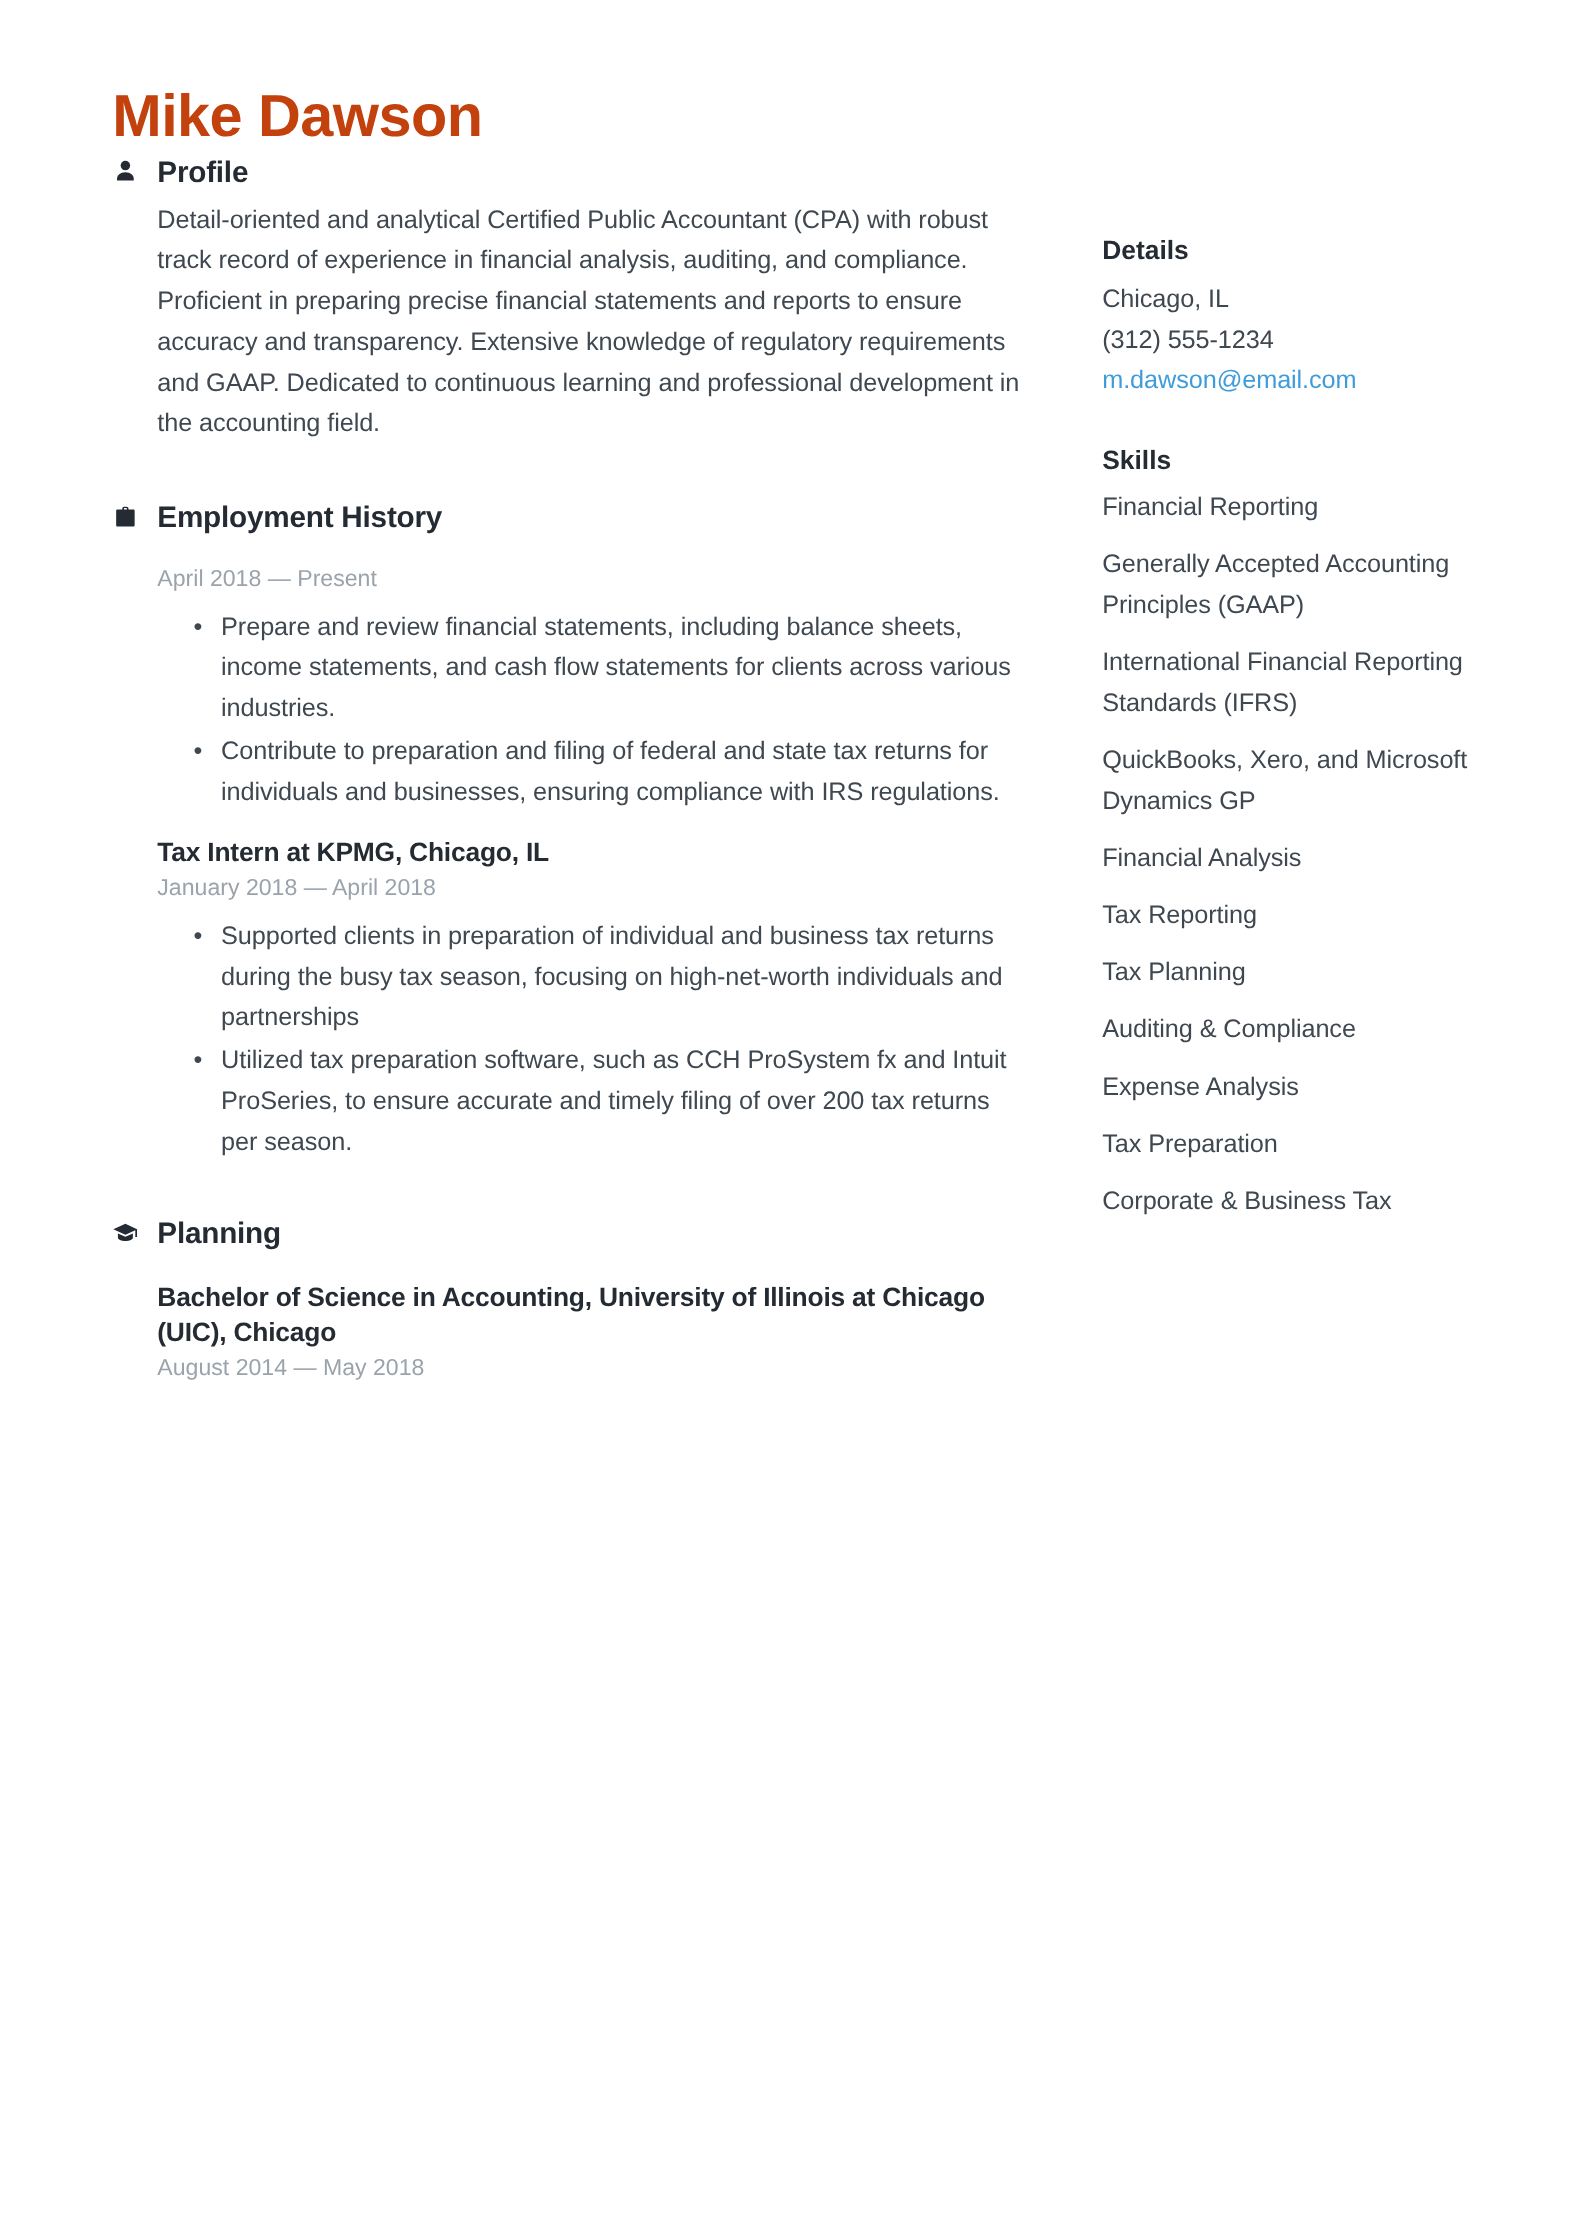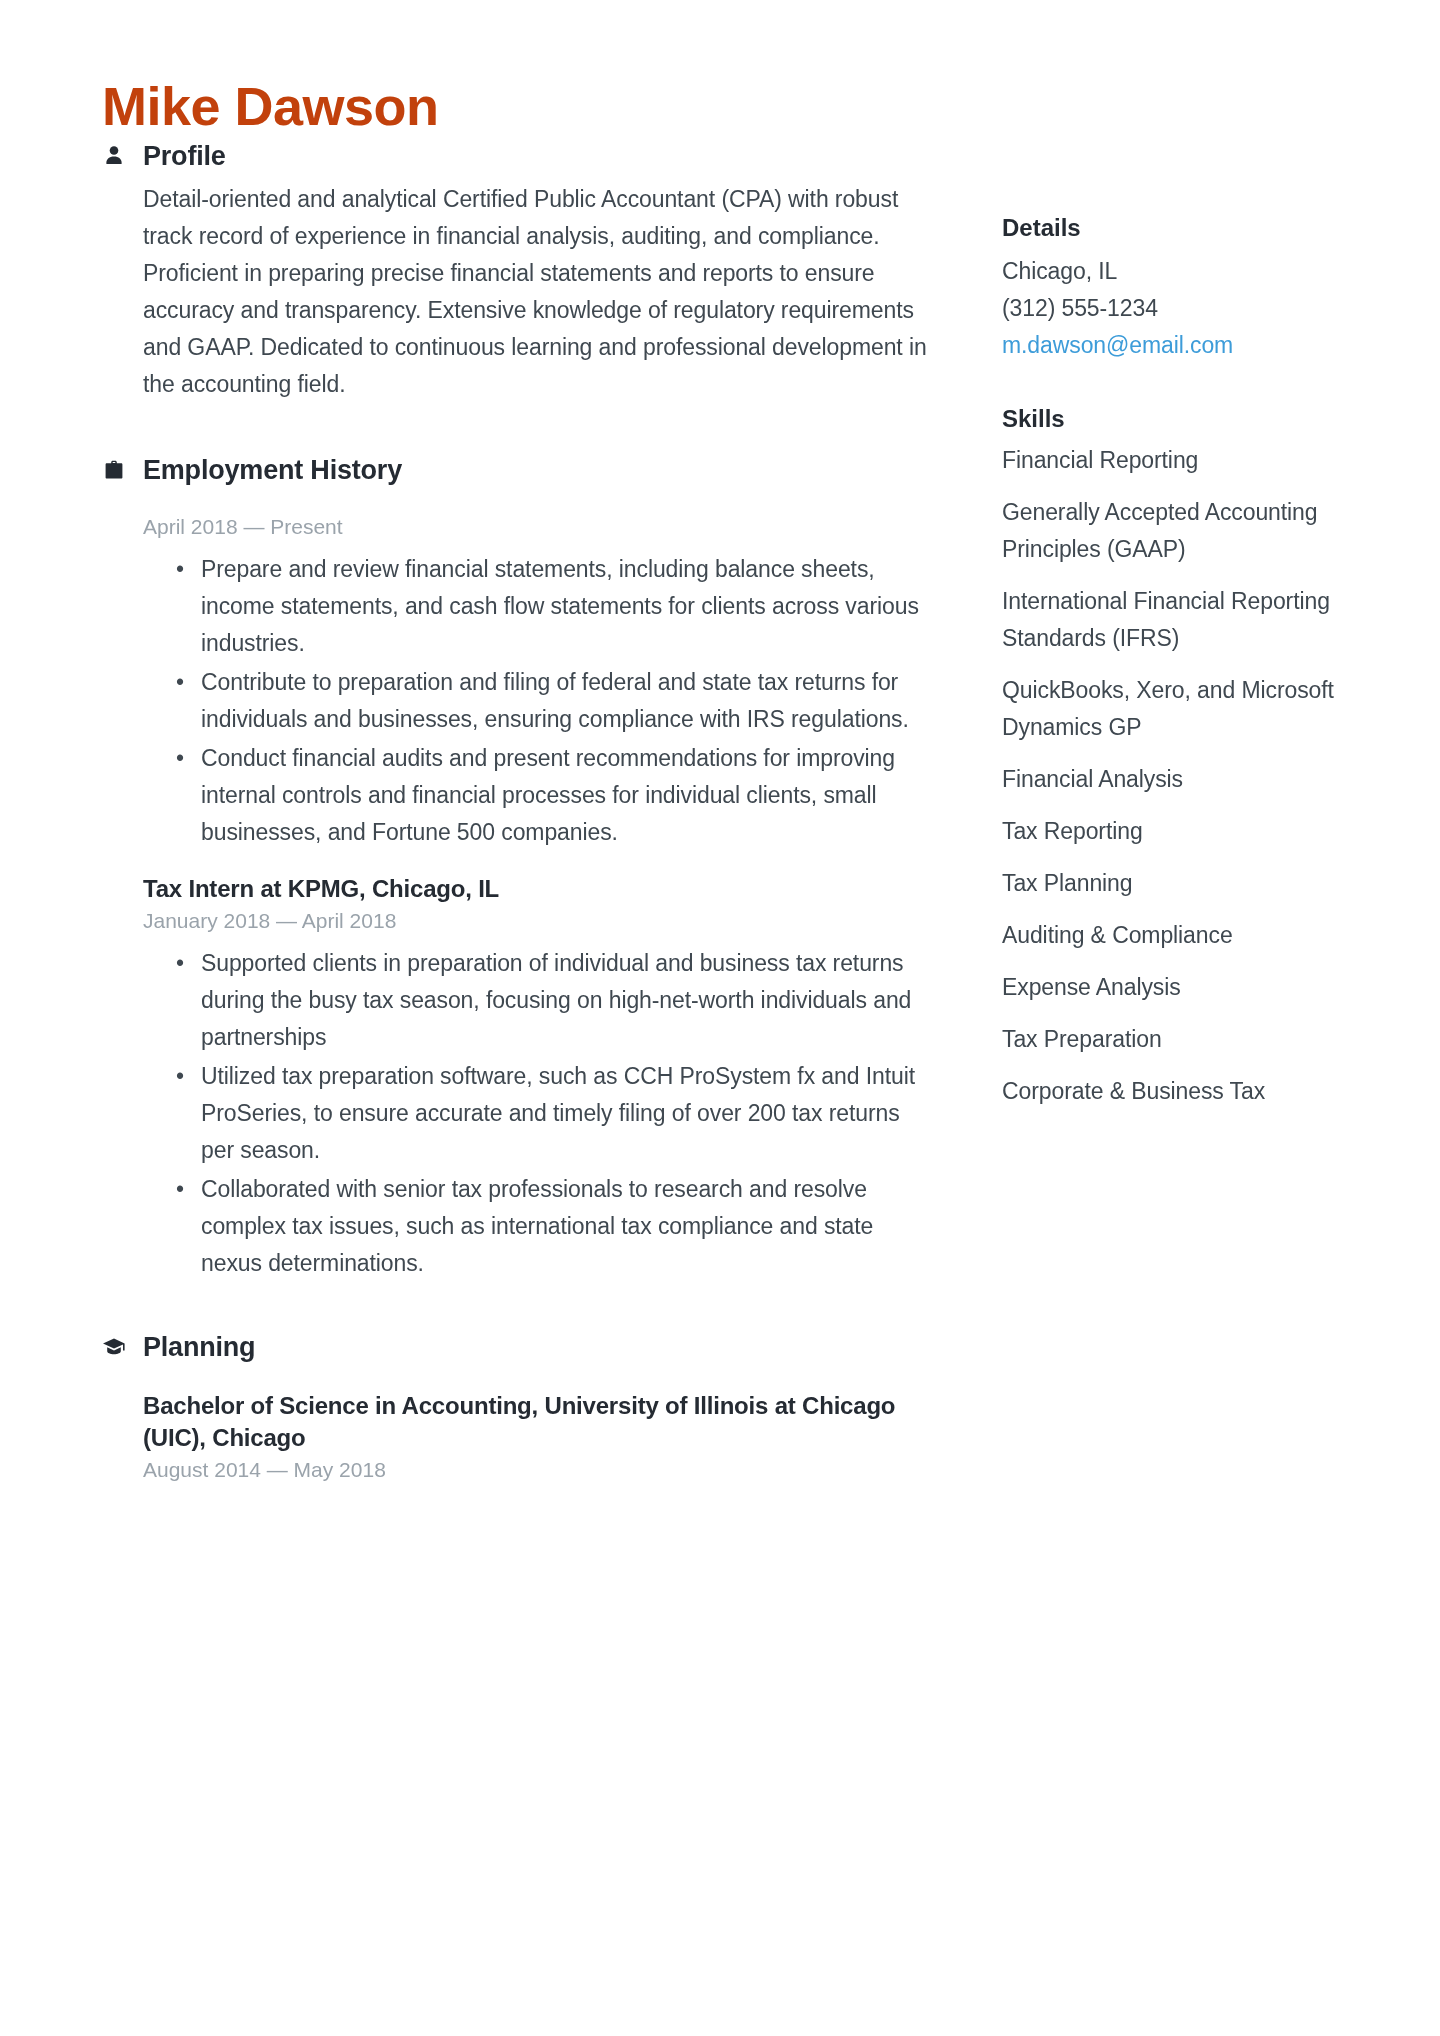--- a/index.html
+++ b/index.html
@@ -170,34 +170,32 @@
         <div class="sec-body">
 
             <div class="job">
               <div class="job-dates">April 2018 — Present</div>
               <ul class="bullets">
 
                   <li>Prepare and review financial statements, including balance sheets, income statements, and cash flow statements for clients across various industries.</li>
 
                   <li>Contribute to preparation and filing of federal and state tax returns for individuals and businesses, ensuring compliance with IRS regulations.</li>
 
-                  <li>Conduct financial audits and present recommendations for improving internal controls and financial processes for individual clients, small businesses, and Fortune 500 companies.</li>
                 </ul>
             </div>
 
             <div class="job">
               <h3 class="job-title">Tax Intern at KPMG, Chicago, IL</h3>
               <div class="job-dates">January 2018 — April 2018</div>
               <ul class="bullets">
 
                   <li>Supported clients in preparation of individual and business tax returns during the busy tax season, focusing on high-net-worth individuals and partnerships</li>
 
                   <li>Utilized tax preparation software, such as CCH ProSystem fx and Intuit ProSeries, to ensure accurate and timely filing of over 200 tax returns per season.</li>
 
-                  <li>Collaborated with senior tax professionals to research and resolve complex tax issues, such as international tax compliance and state nexus determinations.</li>
                 </ul>
             </div>
           </div>
       </section>
 
       <section class="section education">
         <div class="sec-head">
           <span class="sec-icon">
             <svg viewBox="0 0 24 24">
                 <path d="M12 3.5 1 8.5l11 5 9-4.1v6.1h1.6V8.5L12 3.5z"></path>

